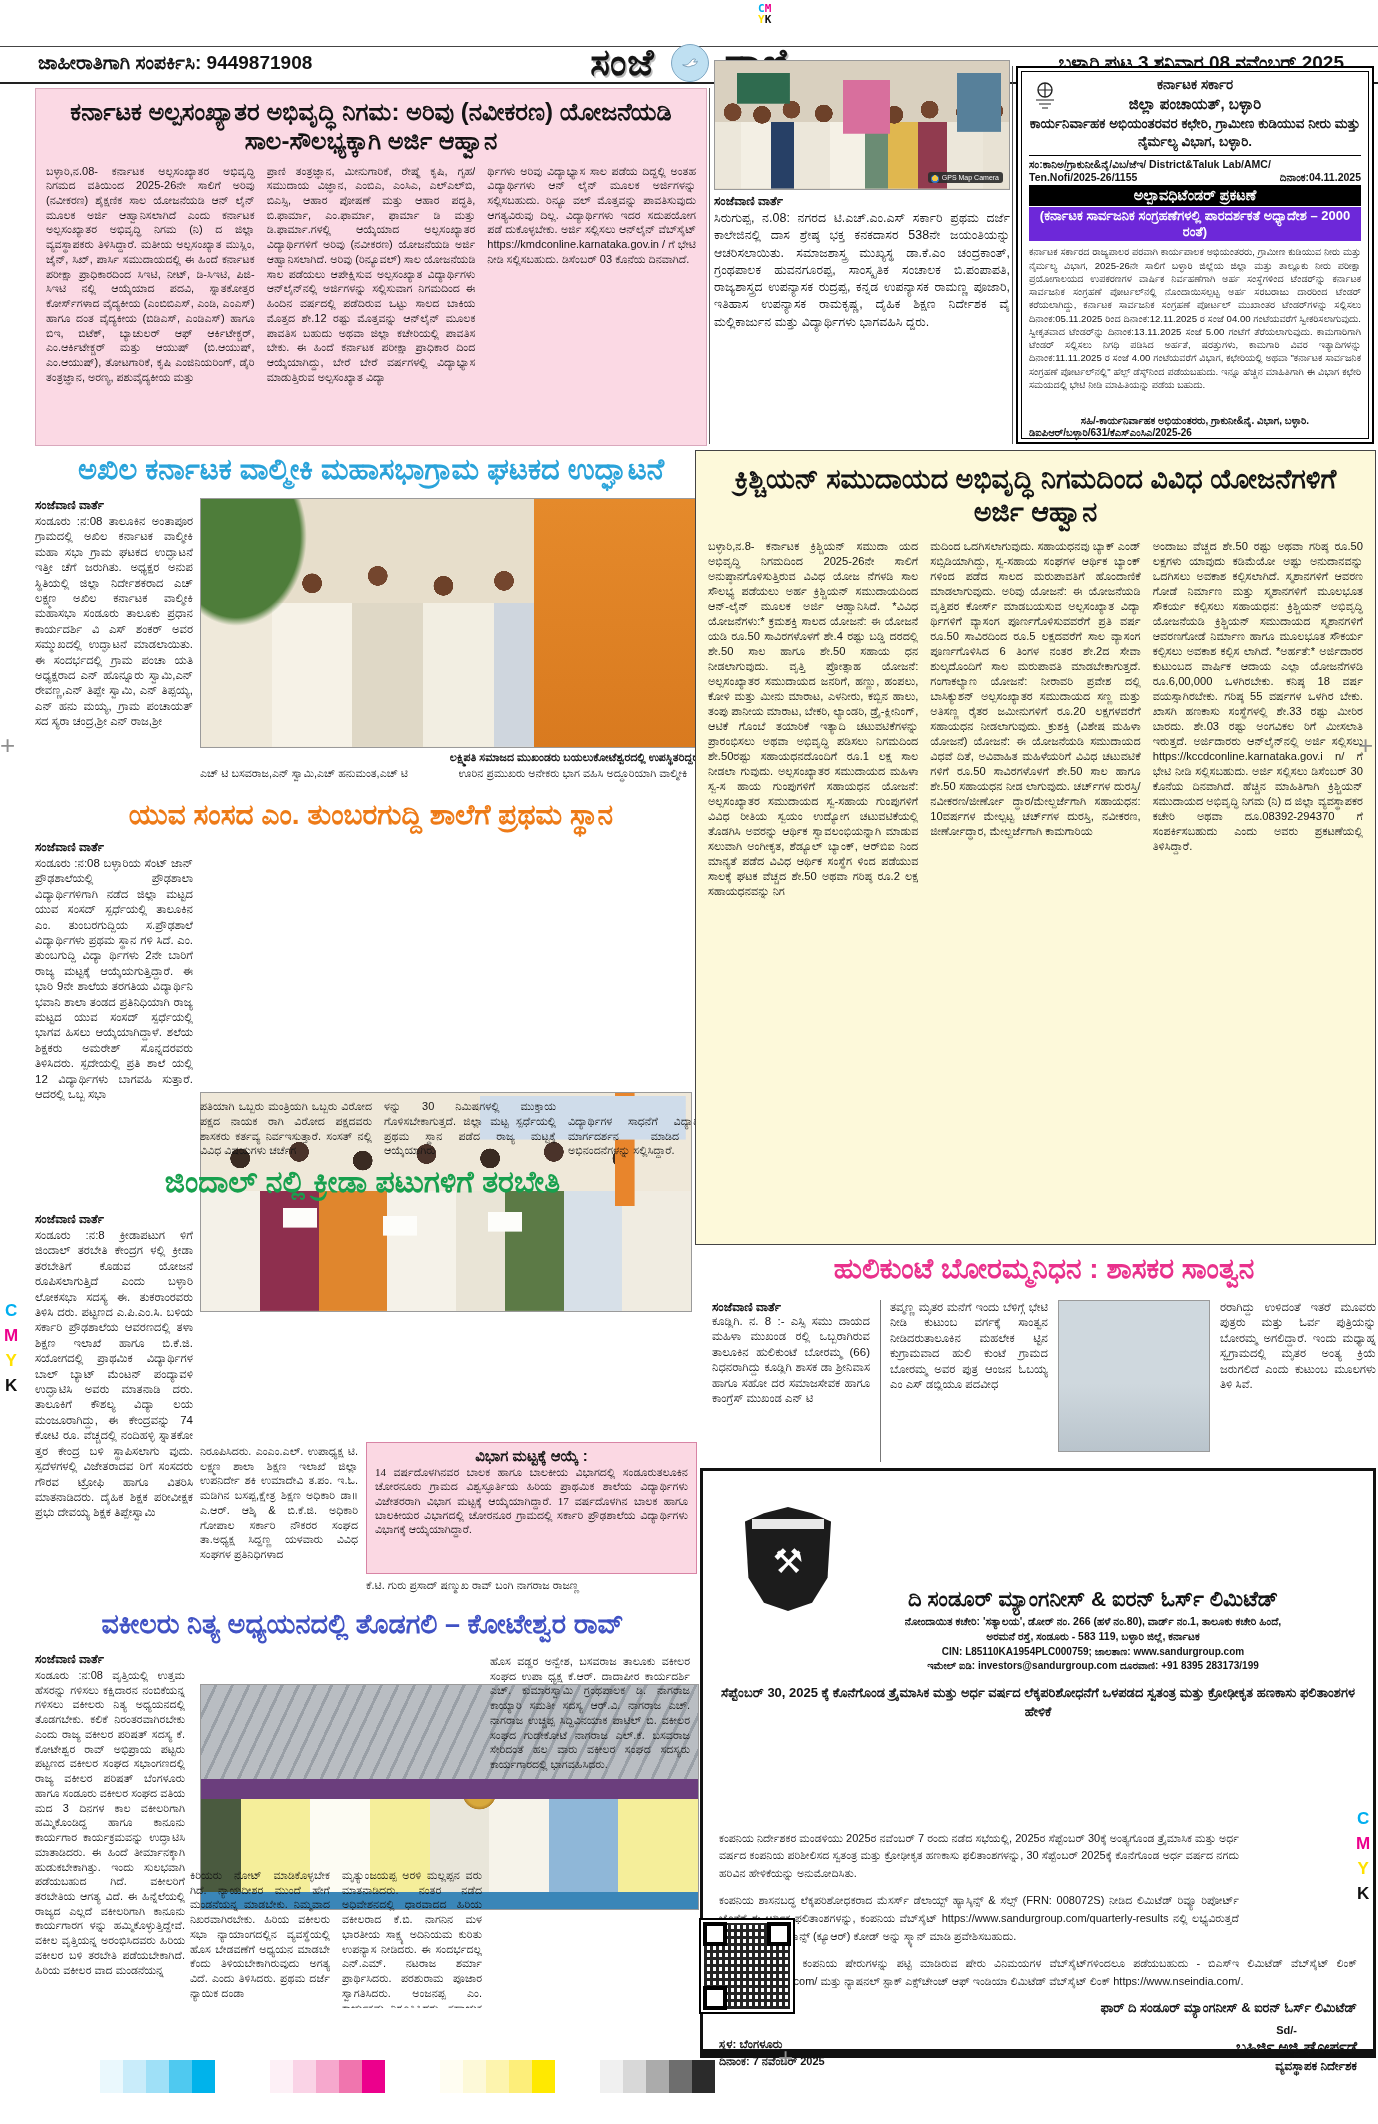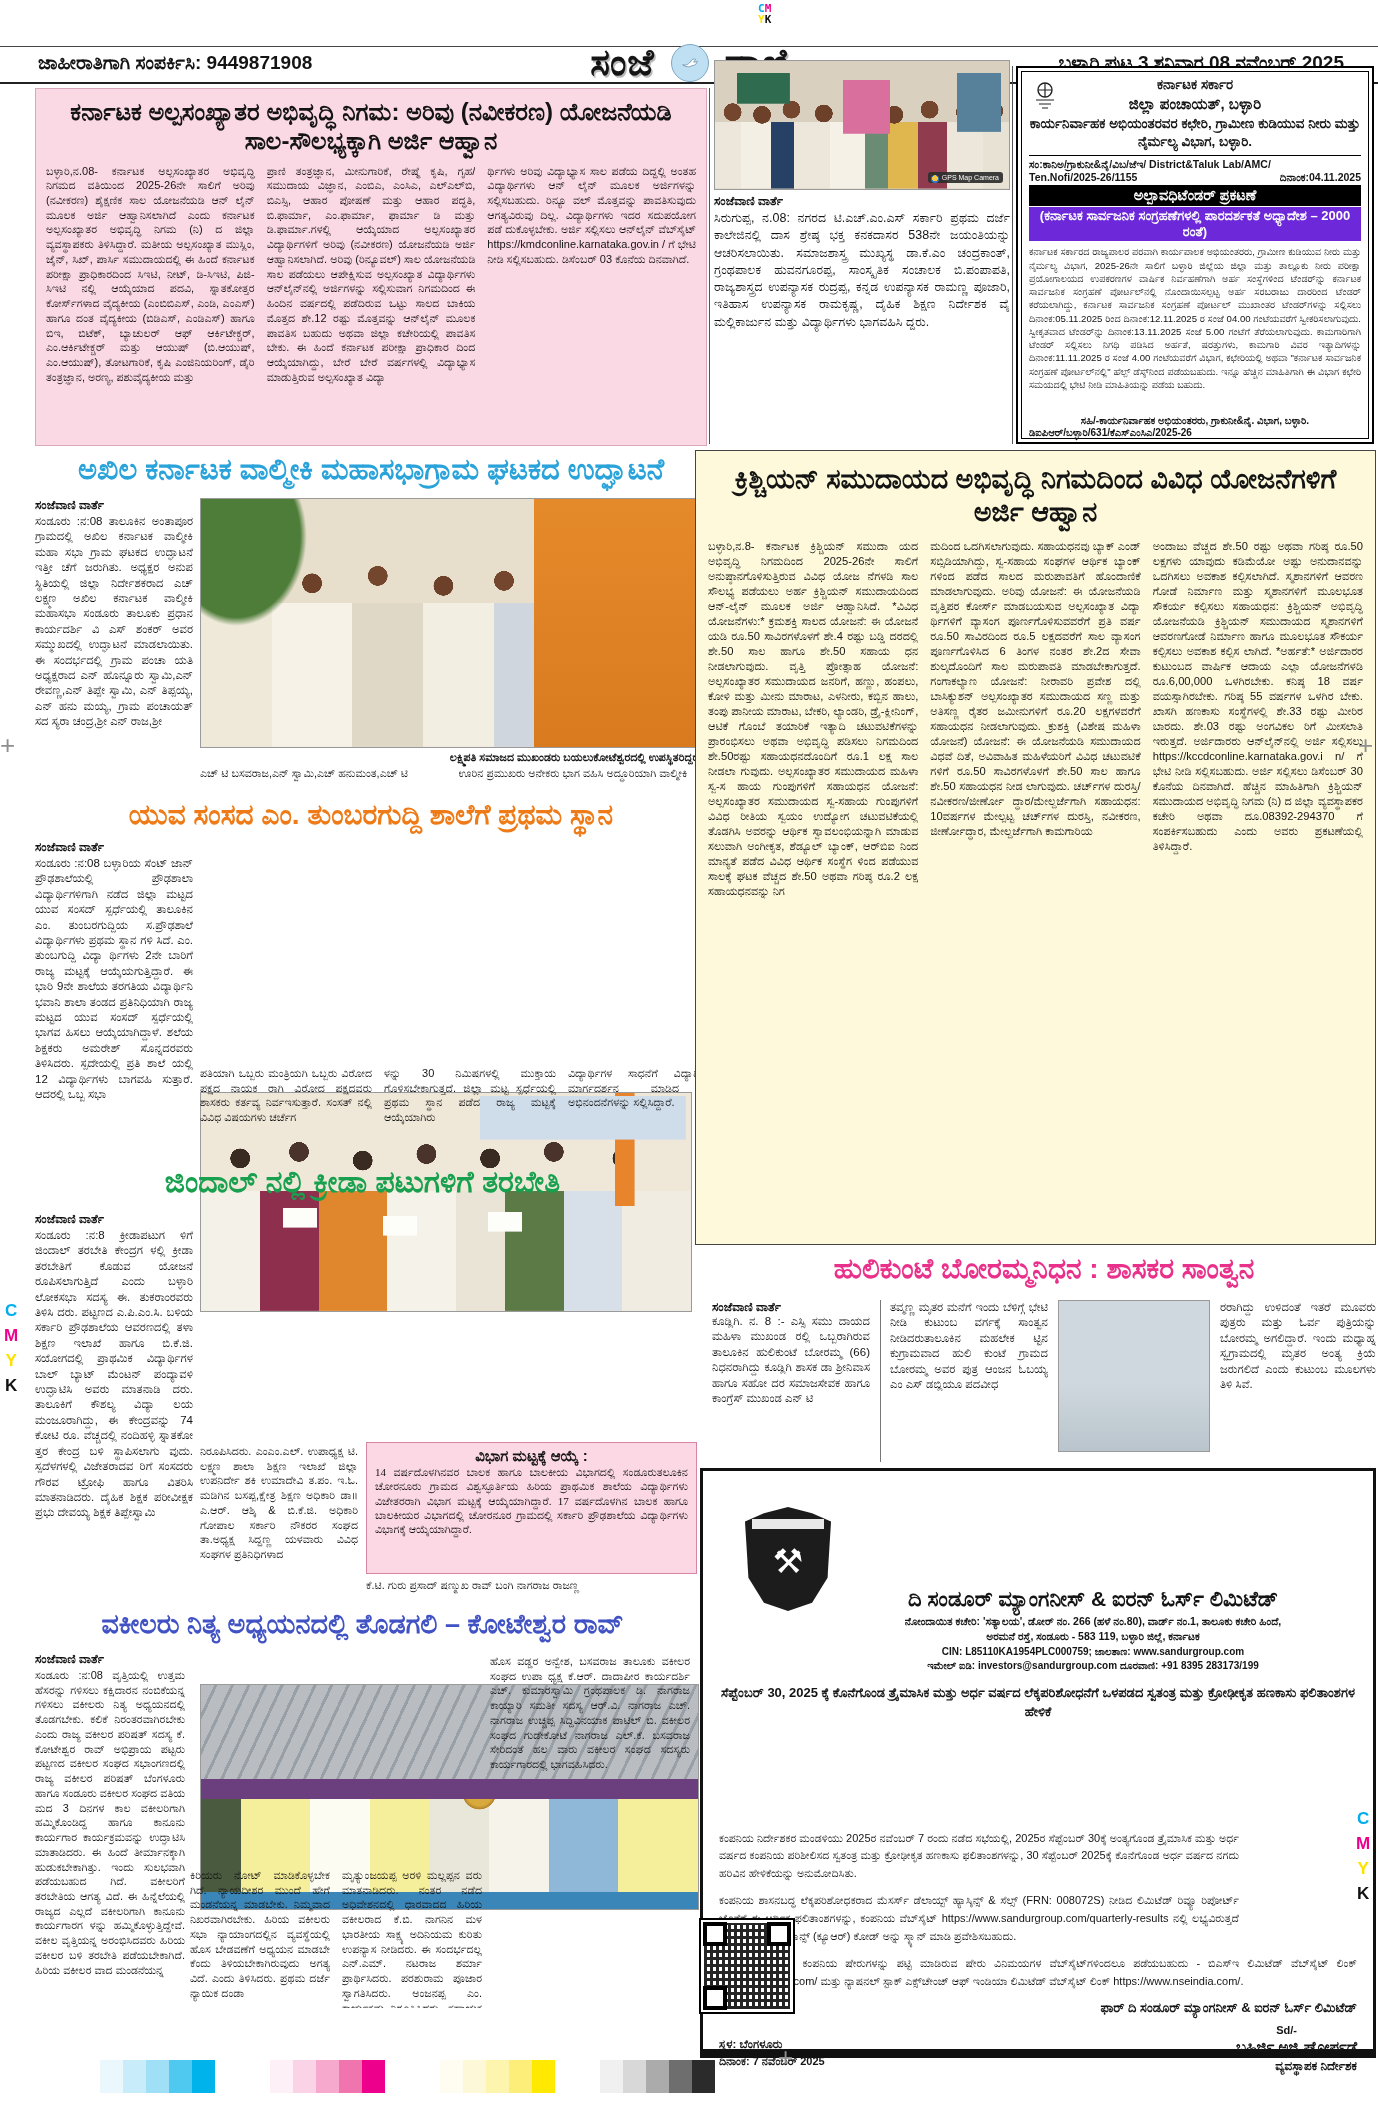--- a/index.html
+++ b/index.html
@@ -187,21 +187,21 @@
     <div class="just body-sm">ಎಚ್ ಟಿ ಬಸವರಾಜ,ಎನ್ ಸ್ವಾಮಿ,ಎಚ್ ಹನುಮಂತ,ಎಚ್ ಟಿ</div>
     <div class="just body-sm">ಊರಿನ ಪ್ರಮುಖರು ಅನೇಕರು ಭಾಗ ವಹಿಸಿ ಅದ್ಧೂರಿಯಾಗಿ ವಾಲ್ಮೀಕಿ</div>
   </div>
 
   <h2 class="abs headline" style="left:35px;top:798px;width:672px;font-size:28px;color:#ee7b17;margin:0;">ಯುವ ಸಂಸದ ಎಂ. ತುಂಬರಗುದ್ದಿ ಶಾಲೆಗೆ ಪ್ರಥಮ ಸ್ಥಾನ</h2>
   <div class="abs" style="left:35px;top:840px;width:158px;height:320px;">
     <div class="byline">ಸಂಜೆವಾಣಿ ವಾರ್ತೆ</div>
     <div class="just body-sm" style="margin-top:2px;height:300px;overflow:hidden;font-size:11.5px;">ಸಂಡೂರು :ನ:08 ಬಳ್ಳಾರಿಯ ಸೆಂಟ್ ಜಾನ್ ಪ್ರೌಢಶಾಲೆಯಲ್ಲಿ ಪ್ರೌಢಶಾಲಾ ವಿದ್ಯಾರ್ಥಿಗಳಿಗಾಗಿ ನಡೆದ ಜಿಲ್ಲಾ ಮಟ್ಟದ ಯುವ ಸಂಸದ್ ಸ್ಪರ್ಧೆಯಲ್ಲಿ ತಾಲೂಕಿನ ಎಂ. ತುಂಬರಗುದ್ದಿಯ ಸ.ಪ್ರೌಢಶಾಲೆ ವಿದ್ಯಾರ್ಥಿಗಳು ಪ್ರಥಮ ಸ್ಥಾನ ಗಳಿ ಸಿದೆ. ಎಂ. ತುಂಬಗುದ್ದಿ ವಿದ್ಯಾ ರ್ಥಿಗಳು 2ನೇ ಬಾರಿಗೆ ರಾಜ್ಯ ಮಟ್ಟಕ್ಕೆ ಆಯ್ಕೆಯಗುತ್ತಿದ್ದಾರೆ. ಈ ಭಾರಿ 9ನೇ ಶಾಲೆಯ ತರಗತಿಯ ವಿದ್ಯಾರ್ಥಿನಿ ಭವಾನಿ ಶಾಲಾ ತಂಡದ ಪ್ರತಿನಿಧಿಯಾಗಿ ರಾಜ್ಯ ಮಟ್ಟದ ಯುವ ಸಂಸದ್ ಸ್ಪರ್ಧೆಯಲ್ಲಿ ಭಾಗವ ಹಿಸಲು ಆಯ್ಕೆಯಾಗಿದ್ದಾಳೆ. ಶಲೆಯ ಶಿಕ್ಷಕರು ಅಮರೇಶ್ ಸೊನ್ನದರವರು ತಿಳಿಸಿದರು. ಸ್ಪದೇಯಲ್ಲಿ ಪ್ರತಿ ಶಾಲೆ ಯಲ್ಲಿ 12 ವಿದ್ಯಾರ್ಥಿಗಳು ಬಾಗವಹಿ ಸುತ್ತಾರೆ. ಆದರಲ್ಲಿ ಒಬ್ಬ ಸಭಾ</div>
   </div>
   <div class="abs ph ph-students" style="left:200px;top:842px;width:490px;height:218px;"></div>
-  <div class="abs cols" style="left:200px;top:1066px;width:540px;height:92px;">
+  <div class="abs cols" style="left:200px;top:1066px;width:540px;height:92px;align-items:flex-end;">
     <div class="just body-sm">ಪತಿಯಾಗಿ ಒಬ್ಬರು ಮಂತ್ರಿಯಗಿ ಒಬ್ಬರು ವಿರೋದ ಪಕ್ಷದ ನಾಯಕ ರಾಗಿ ವಿರೋದ ಪಕ್ಷದವರು ಶಾಸಕರು ಕರ್ತವ್ಯ ನಿರ್ವಇಸುತ್ತಾರೆ. ಸಂಸತ್ ನಲ್ಲಿ ವಿವಿಧ ವಿಷಯಗಳು ಚರ್ಚೆಗ</div>
     <div class="just body-sm">ಳನ್ನು 30 ನಿಮಿಷಗಳಲ್ಲಿ ಮುಕ್ತಾಯ ಗೊಳಿಸಬೇಕಾಗುತ್ತದೆ. ಜಿಲ್ಲಾ ಮಟ್ಟ ಸ್ಪರ್ಧೆಯಲ್ಲಿ ಪ್ರಥಮ ಸ್ಥಾನ ಪಡೆದ ರಾಜ್ಯ ಮಟ್ಟಕ್ಕೆ ಆಯ್ಕೆಯಾಗಿರು</div>
     <div class="just body-sm">ವಿದ್ಯಾರ್ಥಿಗಳ ಸಾಧನೆಗೆ ವಿದ್ಯಾರ್ಥಿ ಗಳಿಗೆ ಮಾರ್ಗದರ್ಶನ ಮಾಡಿದ ಶಿಕ್ಷಕರಿಗೆ ಅಭಿನಂದನೆಗಳನ್ನು ಸಲ್ಲಿಸಿದ್ದಾರೆ.</div>
   </div>
 
   <h2 class="abs headline" style="left:35px;top:1164px;width:655px;font-size:30px;color:#18a04e;margin:0;">ಜಿಂದಾಲ್ ನಲ್ಲಿ ಕ್ರೀಡಾ ಪಟುಗಳಿಗೆ ತರಬೇತಿ</h2>
   <div class="abs" style="left:35px;top:1212px;width:158px;height:392px;">
     <div class="byline">ಸಂಜೆವಾಣಿ ವಾರ್ತೆ</div>
     <div class="just body-sm" style="margin-top:2px;height:372px;overflow:hidden;font-size:11.5px;">ಸಂಡೂರು :ನ:8 ಕ್ರೀಡಾಪಟುಗ ಳಿಗೆ ಜಿಂದಾಲ್ ತರಬೇತಿ ಕೇಂದ್ರಗ ಳಲ್ಲಿ ಕ್ರೀಡಾ ತರಬೇತಿಗೆ ಕೊಡುವ ಯೋಜನೆ ರೂಪಿಸಲಾಗುತ್ತಿದೆ ಎಂದು ಬಳ್ಳಾರಿ ಲೋಕಸಭಾ ಸದಸ್ಯ ಈ. ತುಕರಾಂರವರು ತಿಳಿಸಿ ದರು. ಪಟ್ಟಣದ ಎ.ಪಿ.ಎಂ.ಸಿ. ಬಳಿಯ ಸರ್ಕಾರಿ ಪ್ರೌಢಶಾಲೆಯ ಆವರಣದಲ್ಲಿ ತಳಾ ಶಿಕ್ಷಣ ಇಲಾಖೆ ಹಾಗೂ ಬಿ.ಕೆ.ಜಿ. ಸಯೋಗದಲ್ಲಿ ಪ್ರಾಥಮಿಕ ವಿದ್ಯಾರ್ಥಿಗಳ ಬಾಲ್ ಬ್ಯಾಟ್ ಮೆಂಟನ್ ಪಂದ್ಯಾವಳಿ ಉದ್ಘಾಟಿಸಿ ಅವರು ಮಾತನಾಡಿ ದರು. ತಾಲೂಕಿಗೆ ಕೌಶಲ್ಯ ವಿದ್ಯಾ ಲಯ ಮಂಜೂರಾಗಿದ್ದು, ಈ ಕೇಂದ್ರವನ್ನು 74 ಕೋಟಿ ರೂ. ವೆಚ್ಚದಲ್ಲಿ ನಂದಿಹಳ್ಳಿ ಸ್ನಾತಕೋ ತ್ತರ ಕೇಂದ್ರ ಬಳಿ ಸ್ಥಾಪಿಸಲಾಗು ವುದು. ಸ್ಪದೆಳಗಳಲ್ಲಿ ವಿಜೇತರಾದವ ರಿಗೆ ಸಂಸದರು ಗೌರವ ಟ್ರೋಫಿ ಹಾಗೂ ವಿತರಿಸಿ ಮಾತನಾಡಿದರು. ದೈಹಿಕ ಶಿಕ್ಷಕ ಪರೀವೀಕ್ಷಕ ಪ್ರಭು ದೇವಯ್ಯ ಶಿಕ್ಷಕ ತಿಪ್ಪೇಸ್ವಾಮಿ</div>
   </div>

